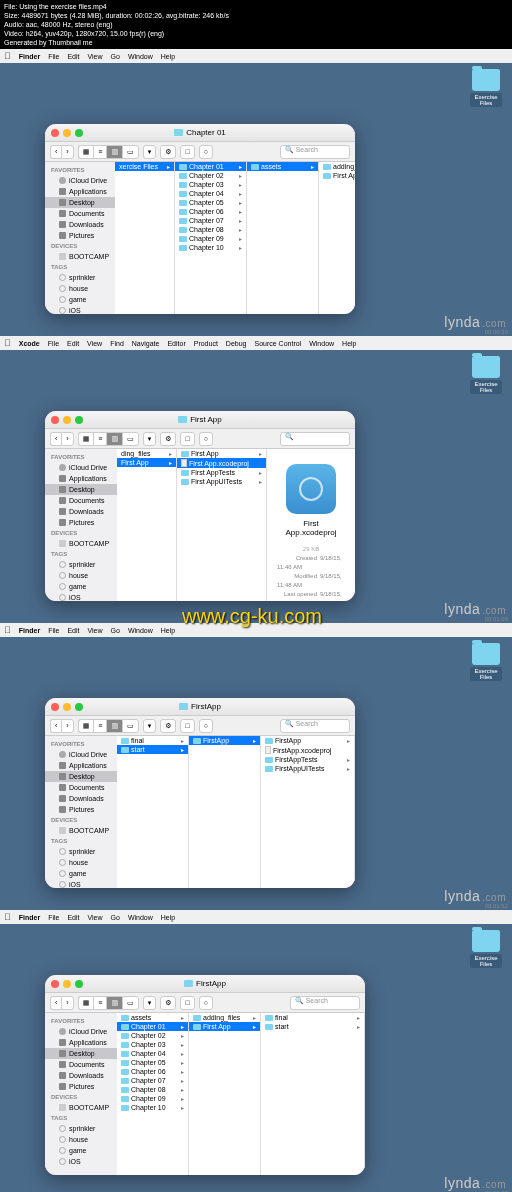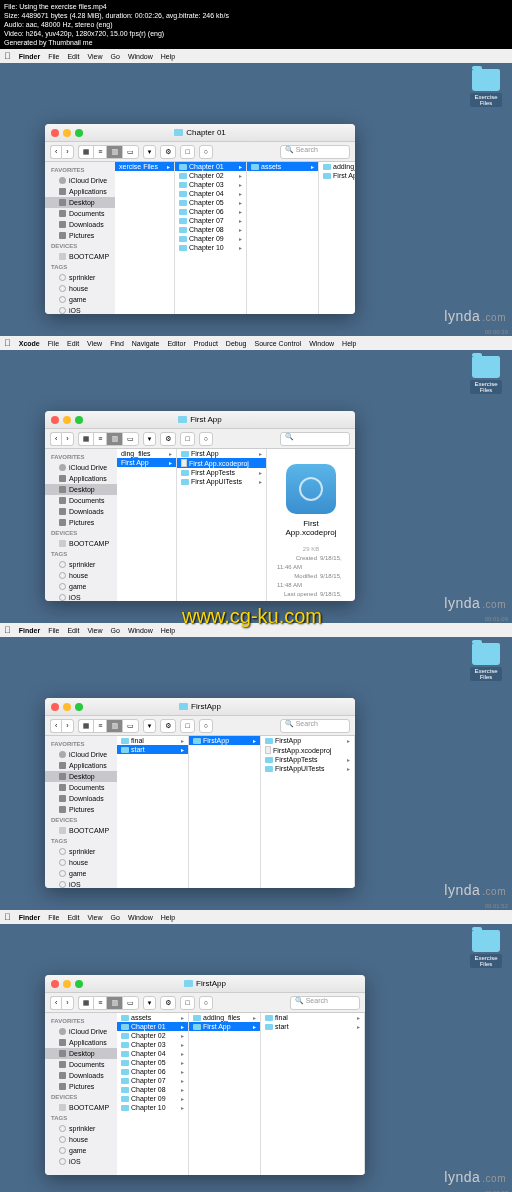--- a/index.html
+++ b/index.html
@@ -6,21 +6,21 @@
 body{background:#000;width:512px}
 .info{background:#000;color:#fff;font-size:7px;padding:2px 4px;line-height:1.3}
 .frame{background:#4a6a8a;position:relative;height:287px}
 .menubar{background:#f0f0f0;height:14px;display:flex;align-items:center;padding:0 4px;font-size:7px;gap:8px}
 .apple{font-size:9px}
 .menubar span.bold{font-weight:600}
 .desktop-folder{position:absolute;top:20px;right:10px;width:32px;text-align:center}
 .folder-icon{width:28px;height:22px;background:#7fd4f0;border-radius:2px 2px 3px 3px;margin:0 auto;position:relative}
 .folder-icon::before{content:'';position:absolute;top:-3px;left:0;width:10px;height:3px;background:#7fd4f0;border-radius:2px 2px 0 0}
 .folder-label{font-size:6px;color:#fff;background:#3a5a7a;padding:1px 2px;margin-top:2px;border-radius:2px}
-.window{position:absolute;background:#f9a8d4;border-radius:4px;box-shadow:0 5px 20px rgba(0,0,0,0.4);overflow:hidden}
+.window{position:absolute;background:#f9a8d4;border-radius:11px;box-shadow:0 5px 20px rgba(0,0,0,0.4);overflow:hidden}
 .titlebar{height:18px;background:linear-gradient(#f5f5f5,#e5e5e5);display:flex;align-items:center;position:relative;border-bottom:1px solid #ccc}
 .traffic{display:flex;gap:4px;padding-left:6px;position:absolute;left:0}
 .tl{width:8px;height:8px;border-radius:50%}
 .tl.r{background:#ff5f56}.tl.y{background:#ffbd2e}.tl.g{background:#27c93f}
 .title-text{flex:1;text-align:center;font-size:8px;display:flex;align-items:center;justify-content:center;gap:3px}
 .mini-folder{width:9px;height:7px;background:#7fd4f0;border-radius:1px}
 .toolbar{height:20px;background:#f0f0f0;display:flex;align-items:center;padding:0 5px;gap:4px;border-bottom:1px solid #ccc}
 .tb-btn{background:#fff;border:1px solid #ccc;border-radius:3px;height:14px;display:flex;align-items:center;padding:0 4px;font-size:7px}
 .tb-group{display:flex}
 .tb-group .tb-btn{border-radius:0;border-right:0}
@@ -46,21 +46,21 @@
 .ci-file{width:6px;height:8px;background:#eee;border:1px solid #ccc;flex-shrink:0}
 .preview{flex:1;padding:10px;text-align:center;font-size:7px}
 .preview-icon{width:50px;height:50px;background:linear-gradient(#5ab5e8,#3a8fd0);border-radius:10px;margin:5px auto;position:relative}
 .preview-icon::after{content:'';position:absolute;top:50%;left:50%;transform:translate(-50%,-50%);width:20px;height:20px;border:2px solid rgba(255,255,255,0.7);border-radius:50%}
 .preview-name{font-size:8px;margin-top:5px}
 .preview-meta{color:#888;text-align:left;font-size:6px;margin-top:8px;line-height:1.5}
 .preview-meta .k{text-align:right;display:inline-block;width:40px;margin-right:3px}
 .watermark{font-size:20px;color:#ffd700;text-shadow:1px 1px 2px #000;text-align:center;pointer-events:none}
 .wm-wrap{position:relative;height:0;z-index:10}
 .wm-inner{position:absolute;top:-18px;left:0;right:8px}
-.lynda{position:absolute;bottom:12px;right:6px;color:#ccc;font-size:14px;letter-spacing:0.5px}
+.lynda{position:absolute;bottom:6px;right:6px;color:#ccc;font-size:14px;letter-spacing:0.5px}
 .lynda .com{color:#999;font-size:10px;margin-left:2px}
 .timestamp{position:absolute;bottom:1px;right:4px;font-size:6px;color:#888}
 </style>
 </head>
 <body>
 
 <div class="info">
   <div>File: Using the exercise files.mp4</div>
   <div>Size: 4489671 bytes (4.28 MiB), duration: 00:02:26, avg.bitrate: 246 kb/s</div>
   <div>Audio: aac, 48000 Hz, stereo (eng)</div>

